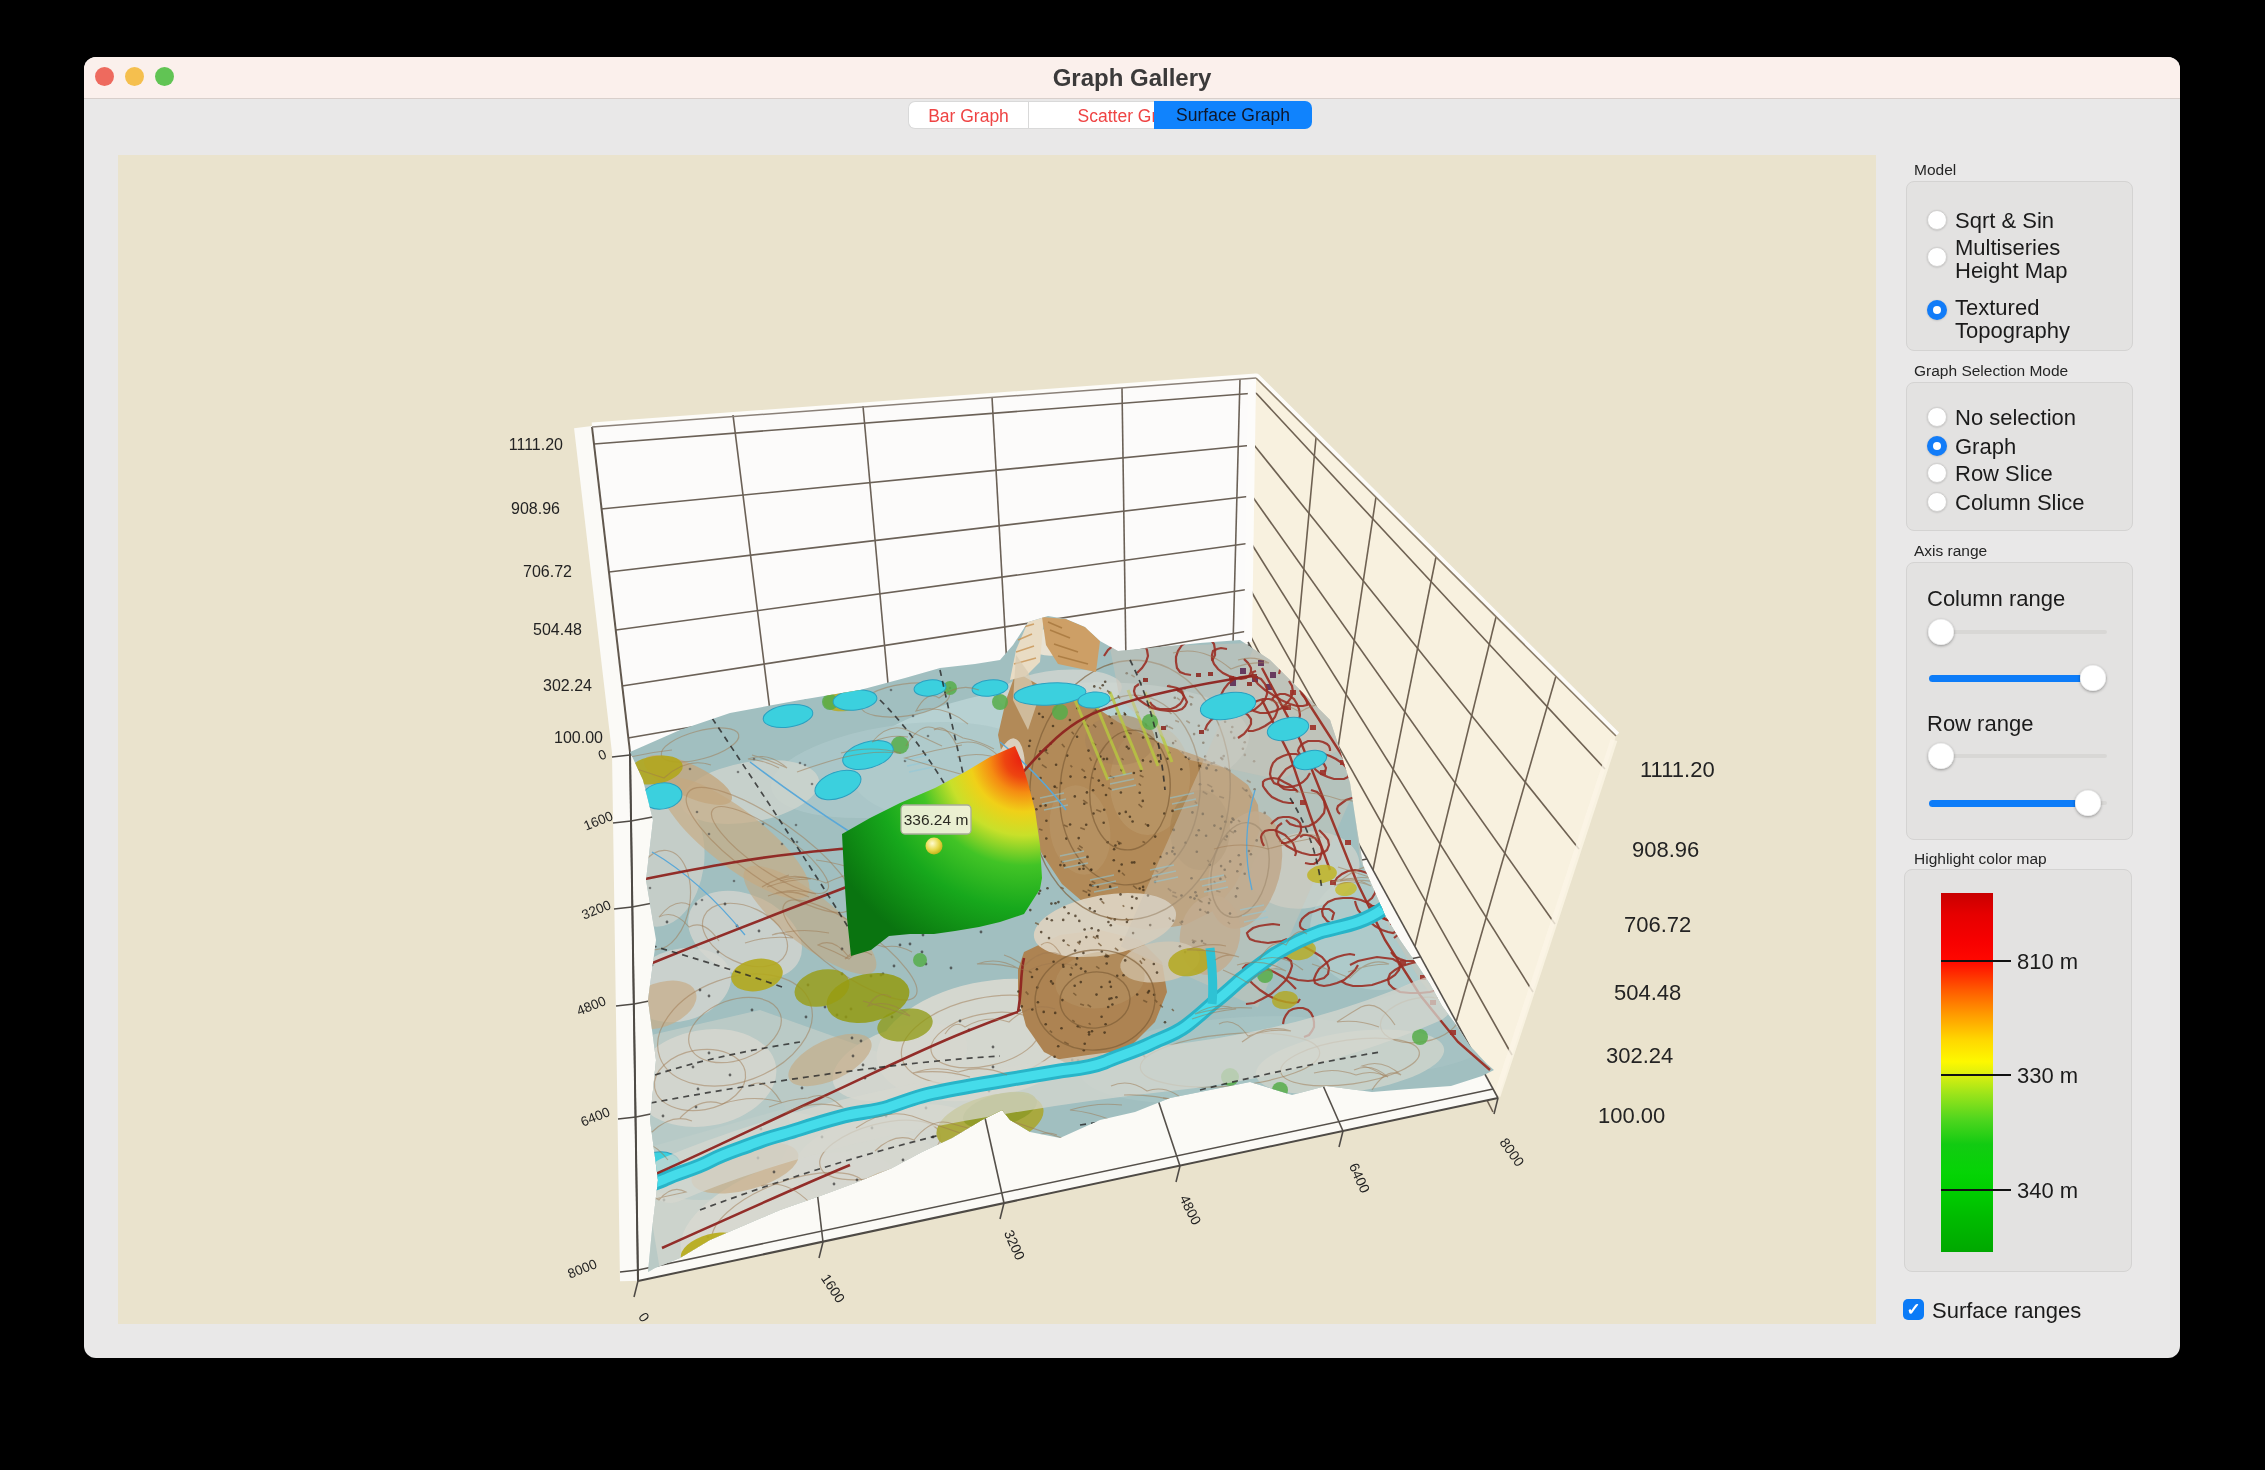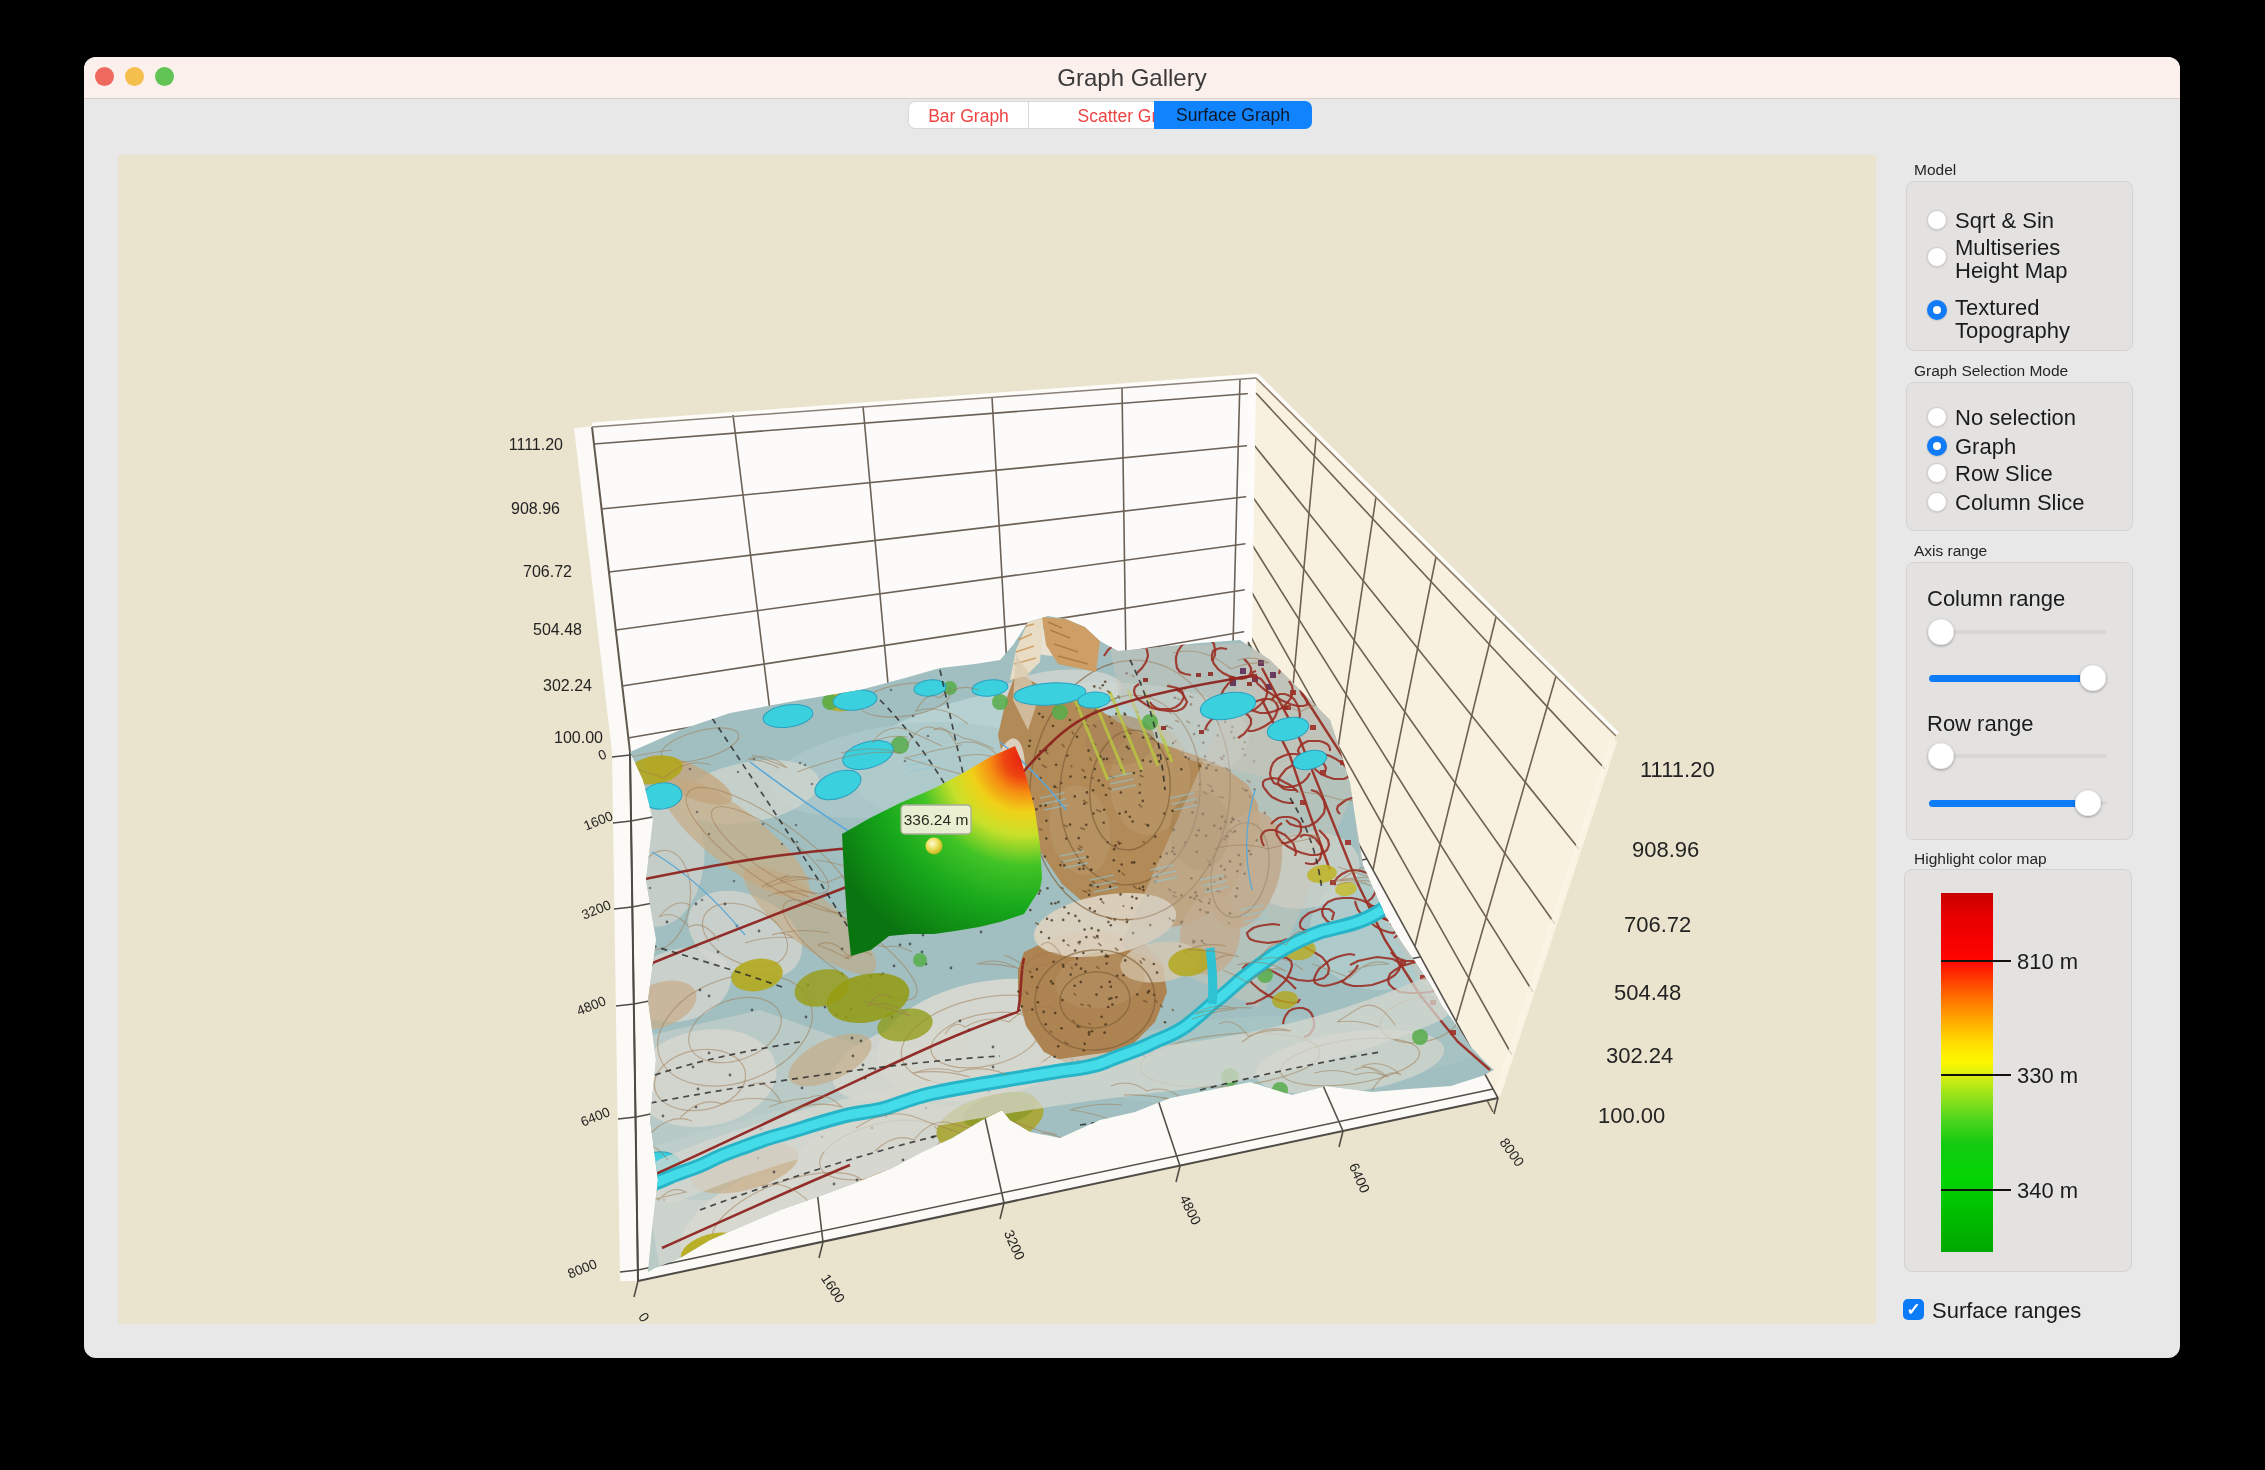--- a/index.html
+++ b/index.html
@@ -4,21 +4,21 @@
 <style>
   html,body{margin:0;padding:0;width:2265px;height:1470px;background:#000;overflow:hidden;
     font-family:"Liberation Sans", sans-serif;}
   #page{position:absolute;left:0;top:0;width:2265px;height:1470px;}
   #win{position:absolute;left:84px;top:57px;width:2096px;height:1301px;background:#e9e8e8;
     border-radius:12px;box-shadow:0 30px 70px rgba(0,0,0,.6);}
   #titlebar{position:absolute;left:84px;top:57px;width:2096px;height:41px;background:#fbf0ec;
     border-radius:12px 12px 0 0;border-bottom:1px solid #d8cfcb;}
   .tl{position:absolute;width:19px;height:19px;border-radius:50%;top:67px;}
   #title{position:absolute;left:84px;top:64px;width:2096px;text-align:center;
-    font-size:24px;font-weight:normal;color:#3b3a3a;}
+    font-size:24px;font-weight:bold;color:#3b3a3a;}
   
   .tab{position:absolute;top:101px;height:28px;line-height:28px;text-align:center;
     font-size:17.5px;color:#ef4444;background:#fff;box-sizing:border-box;}
   
   .gbLabel{position:absolute;font-size:15.5px;color:#252525;}
   .gbox{position:absolute;background:#e3e2e1;border:1px solid #d4d3d2;border-radius:8px;box-sizing:border-box;}
   .rlabel{position:absolute;font-size:22px;color:#1b1b1b;line-height:23px;}
   .radio{position:absolute;width:20px;height:20px;border-radius:50%;background:#fff;
     border:1px solid #d2d1d0;box-sizing:border-box;box-shadow:0 .5px 2px rgba(0,0,0,.18);}
   .radio.sel{background:#127cf8;border:none;}

